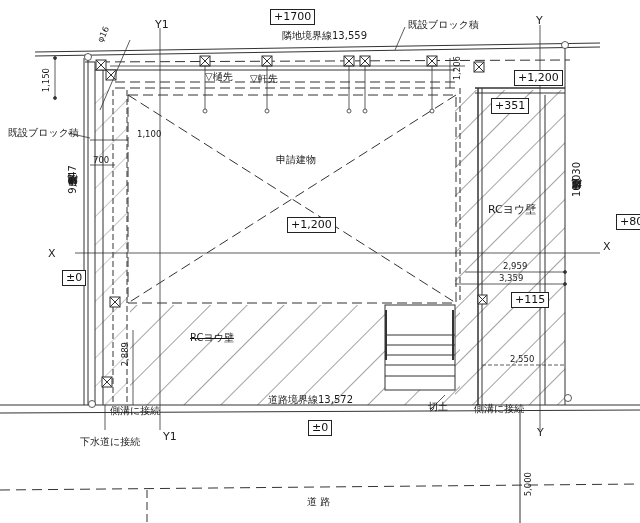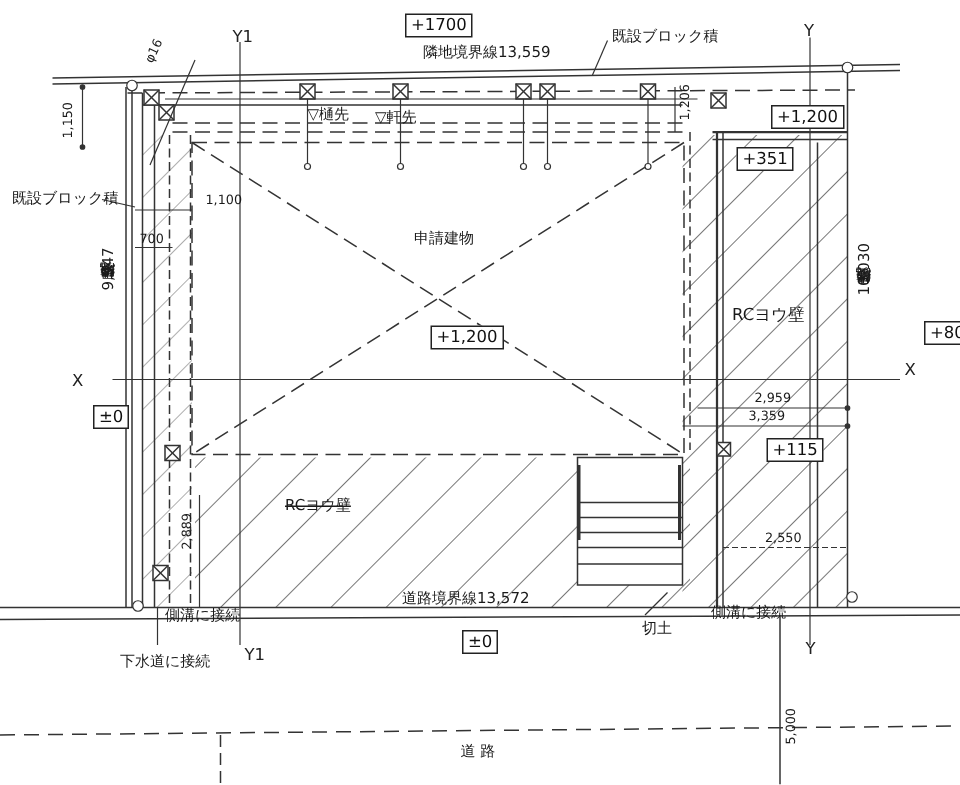--- a/index.html
+++ b/index.html
@@ -206,21 +206,21 @@
 <div class="lbl" style="left:408px;top:20px;">既設ブロック積</div>
 <div class="lbl" style="left:8px;top:128px;">既設ブロック積</div>
 <div class="lbl" style="left:205px;top:72px;">▽樋先</div>
 <div class="lbl" style="left:250px;top:74px;">▽軒先</div>
 <div class="lbl" style="left:262px;top:155px;margin-left:14px;">申請建物</div>
 <div class="lbl" style="left:488px;top:204px;font-size:11px;">RCヨウ壁</div>
 <div class="lbl" style="left:190px;top:333px;text-decoration:line-through;">RCヨウ壁</div>
 <div class="lbl" style="left:110px;top:406px;">側溝に接続</div>
 <div class="lbl" style="left:474px;top:404px;">側溝に接続</div>
 <div class="lbl" style="left:80px;top:437px;">下水道に接続</div>
-<div class="lbl" style="left:428px;top:415px;">切土</div>
+<div class="lbl" style="left:428px;top:402px;">切土</div>
 <div class="lbl" style="left:307px;top:497px;">道 路</div>
 <div class="lbl lbl-sm" style="left:96px;top:40px;transform:rotate(-65deg);transform-origin:left top;">φ16</div>
 
 <div class="lbl lbl-sm vert" style="left:42px;top:68px;transform:rotate(180deg);">1,150</div>
 <div class="lbl lbl-sm" style="left:93px;top:130px;margin-left:44px;">1,100</div>
 <div class="lbl lbl-sm" style="left:93px;top:156px;">700</div>
 <div class="lbl lbl-sm vert" style="left:453px;top:56px;transform:rotate(180deg);">1,206</div>
 <div class="lbl lbl-sm" style="left:503px;top:262px;text-align:center;">2,959</div>
 <div class="lbl lbl-sm" style="left:499px;top:274px;">3,359</div>
 <div class="lbl lbl-sm vert" style="left:121px;top:342px;transform:rotate(180deg);">2,889</div>

